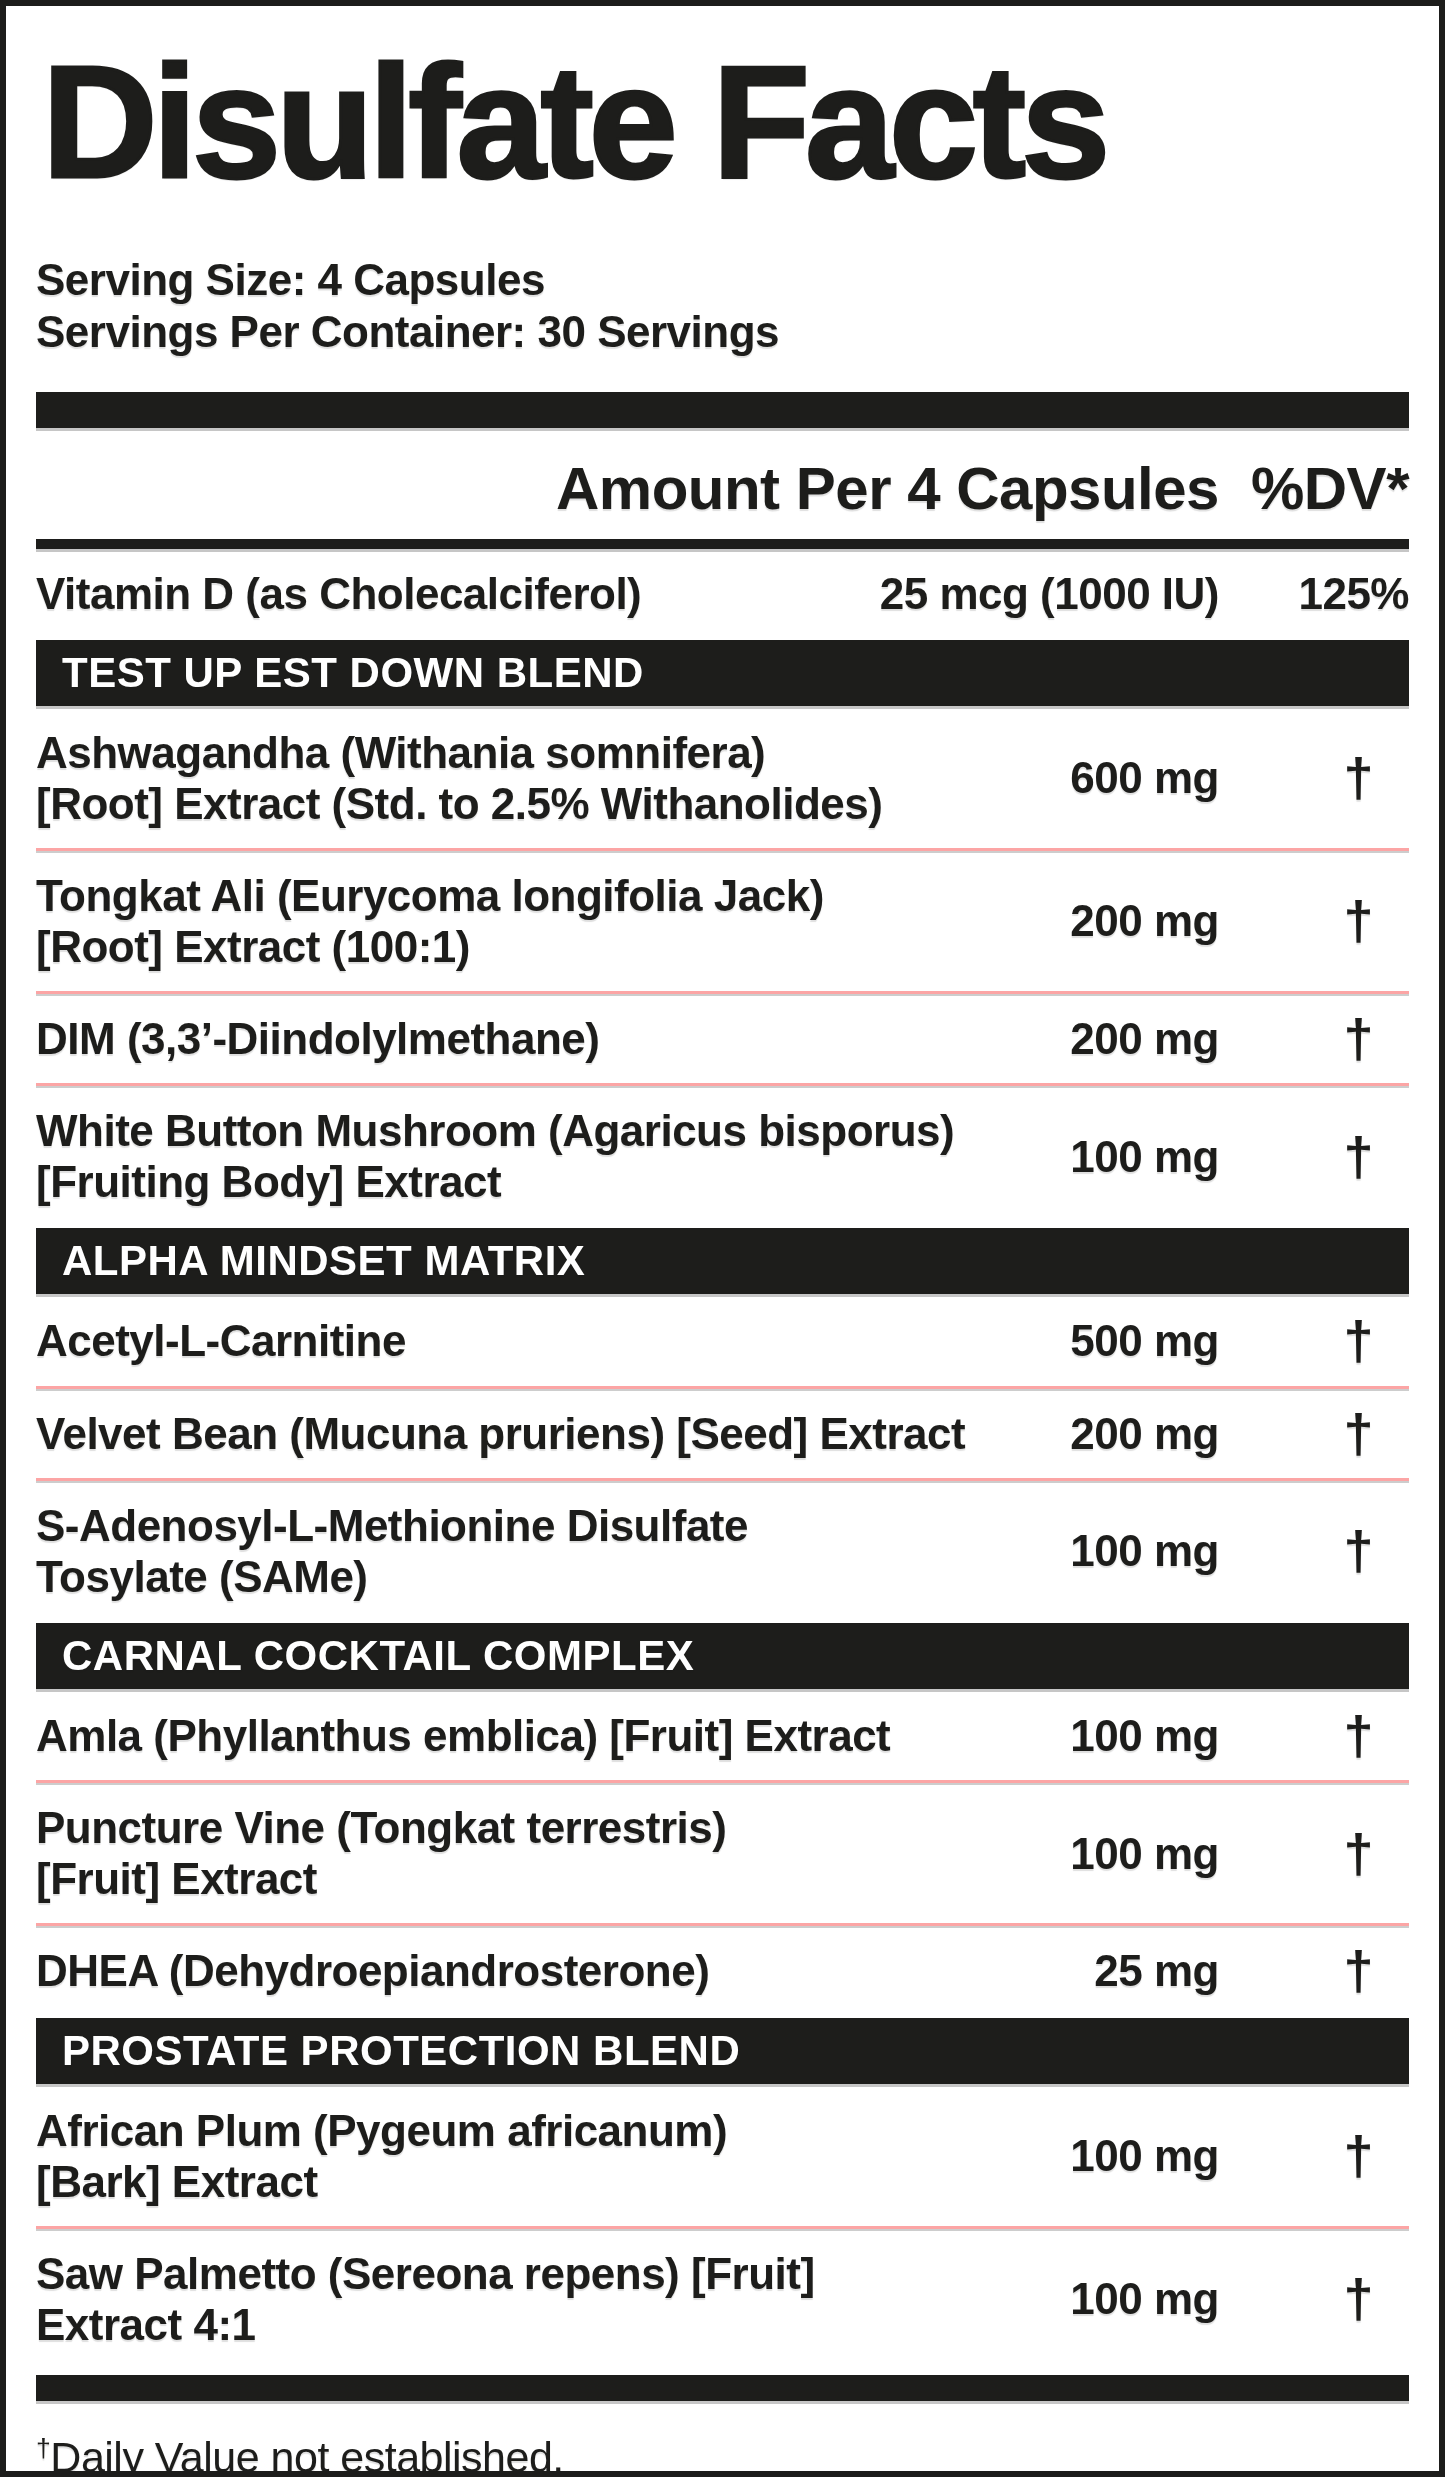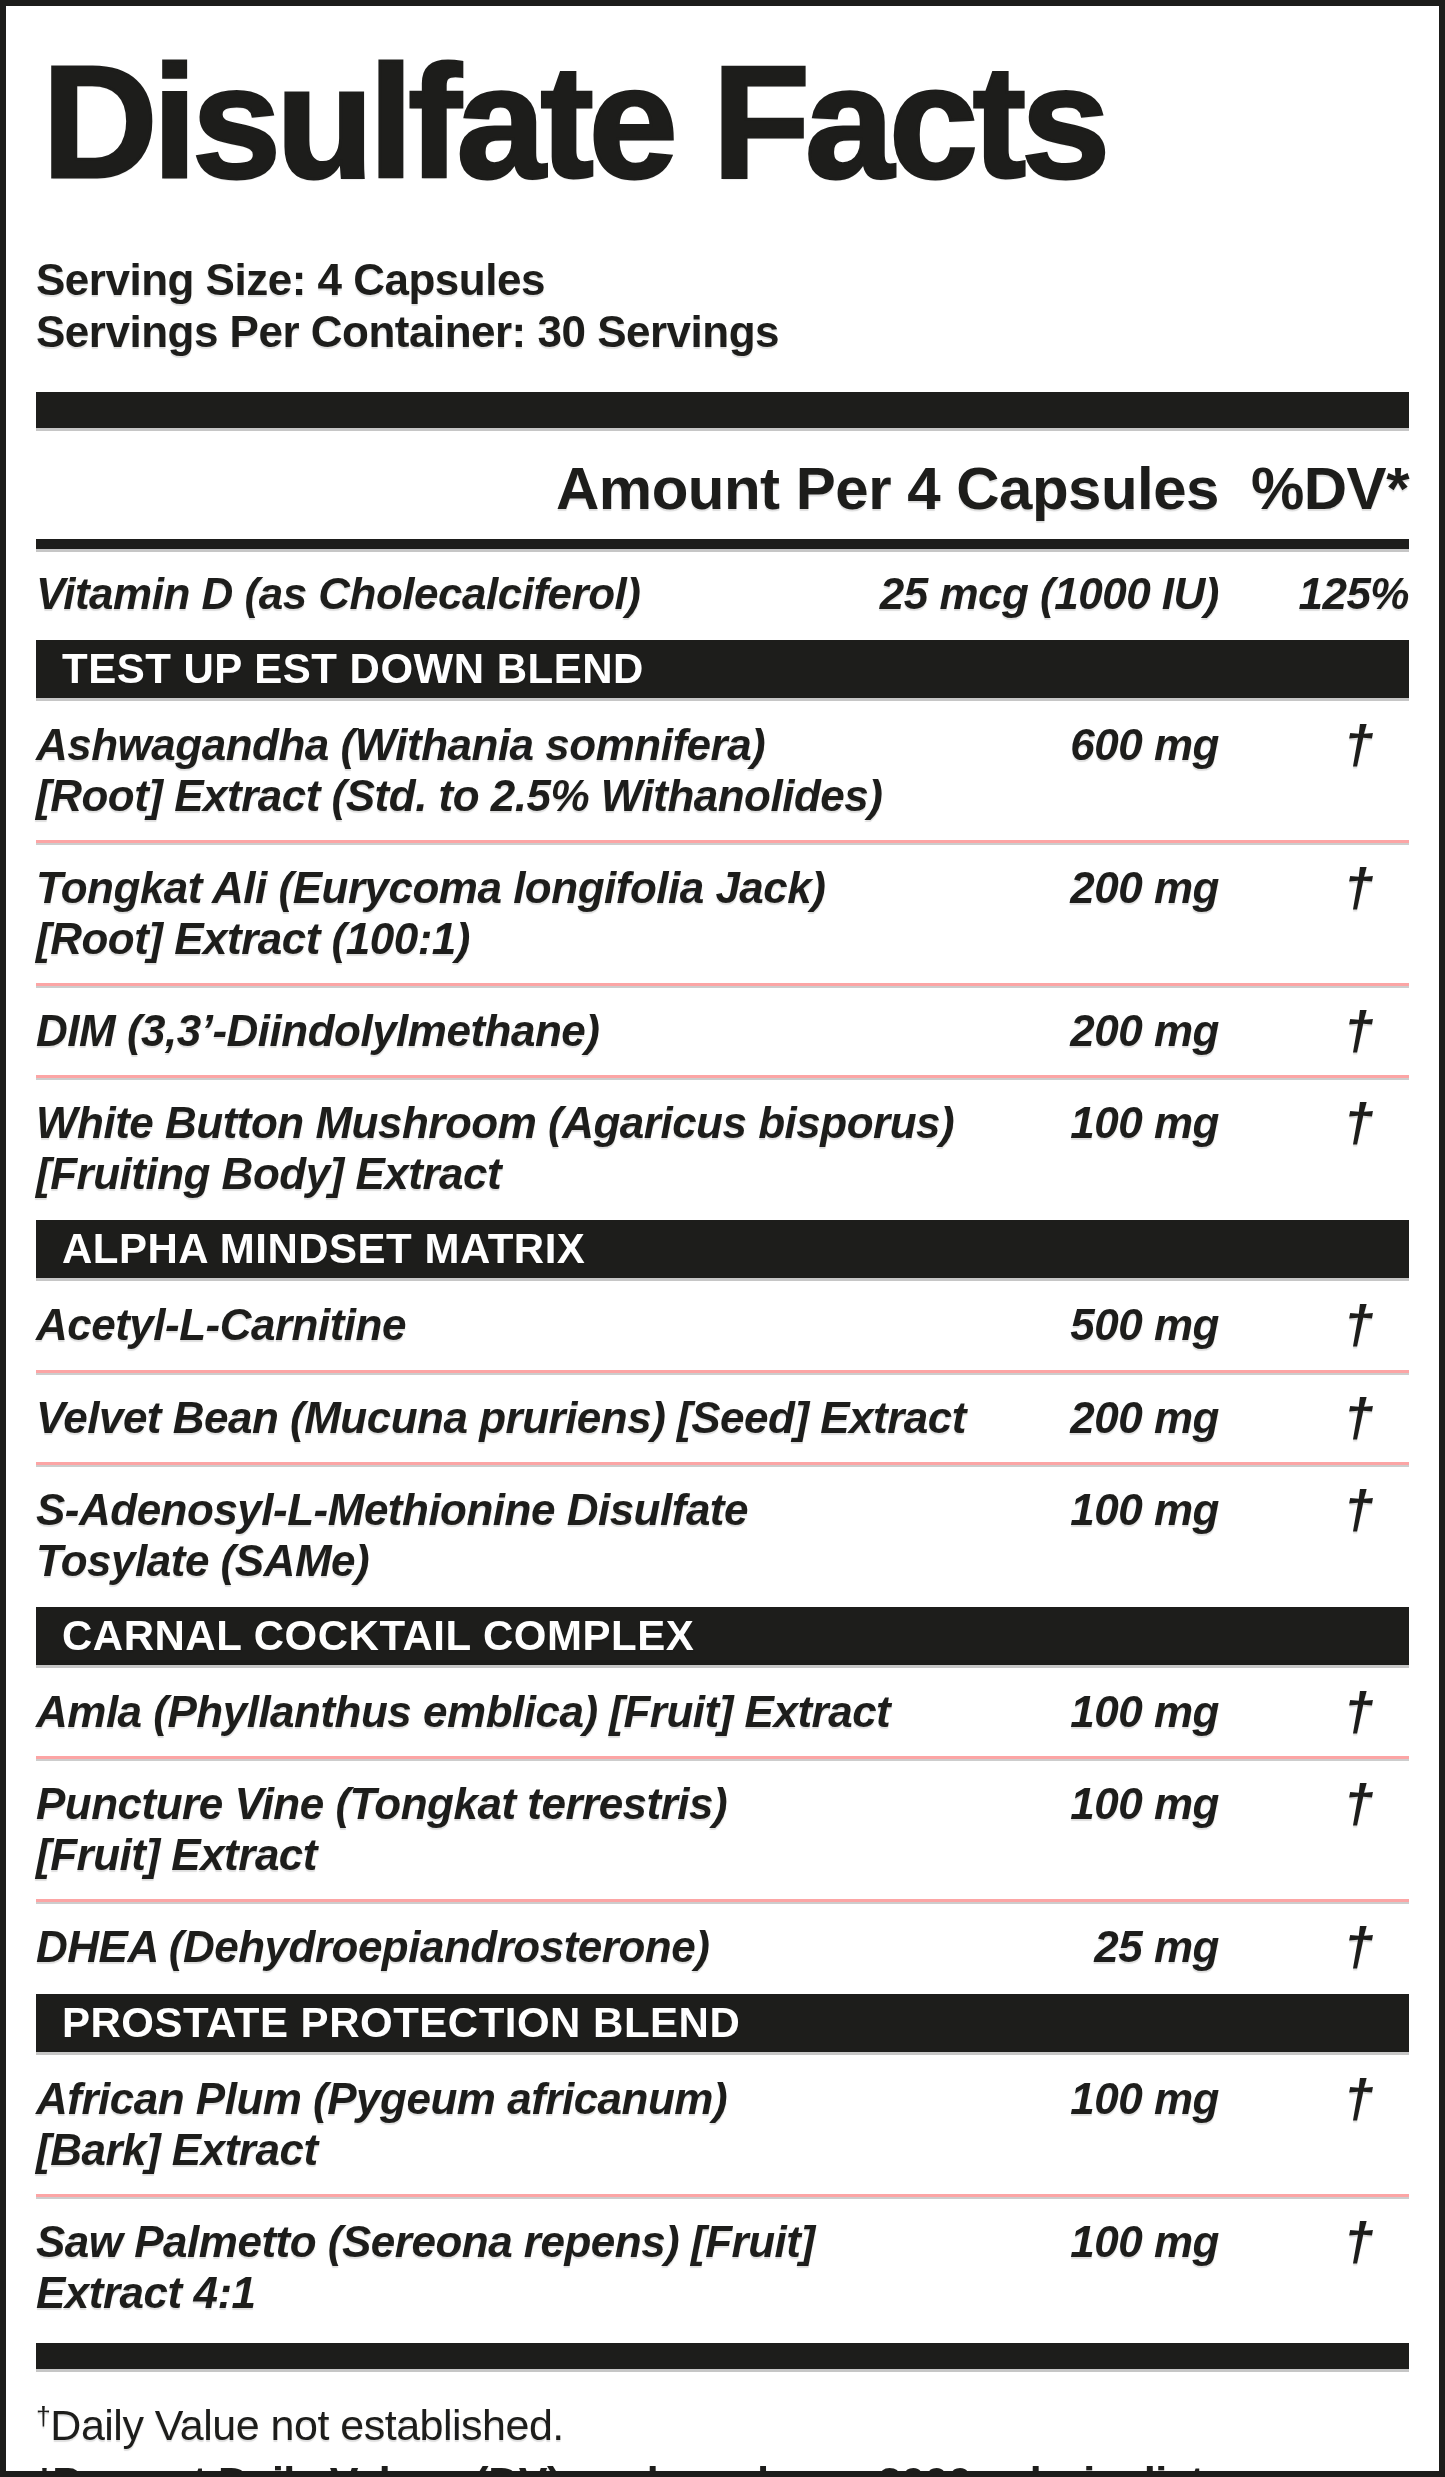--- a/index.html
+++ b/index.html
@@ -13,28 +13,28 @@
   .title{
     font-size:160px;font-weight:bold;letter-spacing:-5px;line-height:1;
     margin:16px 0 0 6px;-webkit-text-stroke:3px #1d1d1b;white-space:nowrap;
   }
   .serving{margin-top:52px;font-size:44px;font-weight:bold;line-height:1.18;letter-spacing:-0.5px;}
   .bar-thick{height:36px;background:#1d1d1b;margin-top:34px;box-shadow:0 3px 0 rgba(29,29,27,.25);}
   .hdr-row{display:flex;align-items:flex-end;padding:26px 0 16px 0;font-size:60px;font-weight:bold;letter-spacing:-0.5px;}
   .hdr-row .spacer{flex:1;}
   .hdr-row .amt{text-align:right;}
   .rule-heavy{height:10px;background:#1d1d1b;box-shadow:0 3px 0 rgba(29,29,27,.25);}
-  .row{display:flex;align-items:flex-start;padding:19px 0;font-size:44px;font-weight:bold;letter-spacing:-0.5px;line-height:1.16;font-style:italic;}
+  .row{display:flex;align-items:center;padding:19px 0;font-size:44px;font-weight:bold;letter-spacing:-0.5px;line-height:1.16;}
   .row.ruled{border-top:3px solid #fca5a5;box-shadow:inset 0 2px 0 rgba(29,29,27,.22);}
   .row .name{flex:1 1 auto;white-space:pre-line;padding-right:20px;}
   .row .amt{flex:0 0 auto;text-align:right;}
   .dvcol{flex:0 0 190px;box-sizing:border-box;text-align:right;}
   .dvcol.dagger{padding-right:36px;font-size:54px;line-height:0.95;font-weight:bold;}
   .section-bar{
-    background:#1d1d1b;color:#ffffff;height:58px;display:flex;align-items:center;
+    background:#1d1d1b;color:#ffffff;height:66px;display:flex;align-items:center;
     padding:0 26px;font-size:42px;font-weight:bold;letter-spacing:0.5px;margin:2px 0;
     box-shadow:0 3px 0 rgba(29,29,27,.25);
   }
   .bar-bottom{height:26px;background:#1d1d1b;margin-top:6px;box-shadow:0 3px 0 rgba(29,29,27,.25);}
   .footnotes{padding-top:28px;font-size:43px;line-height:1.32;letter-spacing:-0.5px;}
   .fn-dagger{font-weight:normal;}
   .fn-dagger sup{font-size:62%;line-height:0;}
   .fn-percent{font-weight:bold;}
 </style>
 </head>

